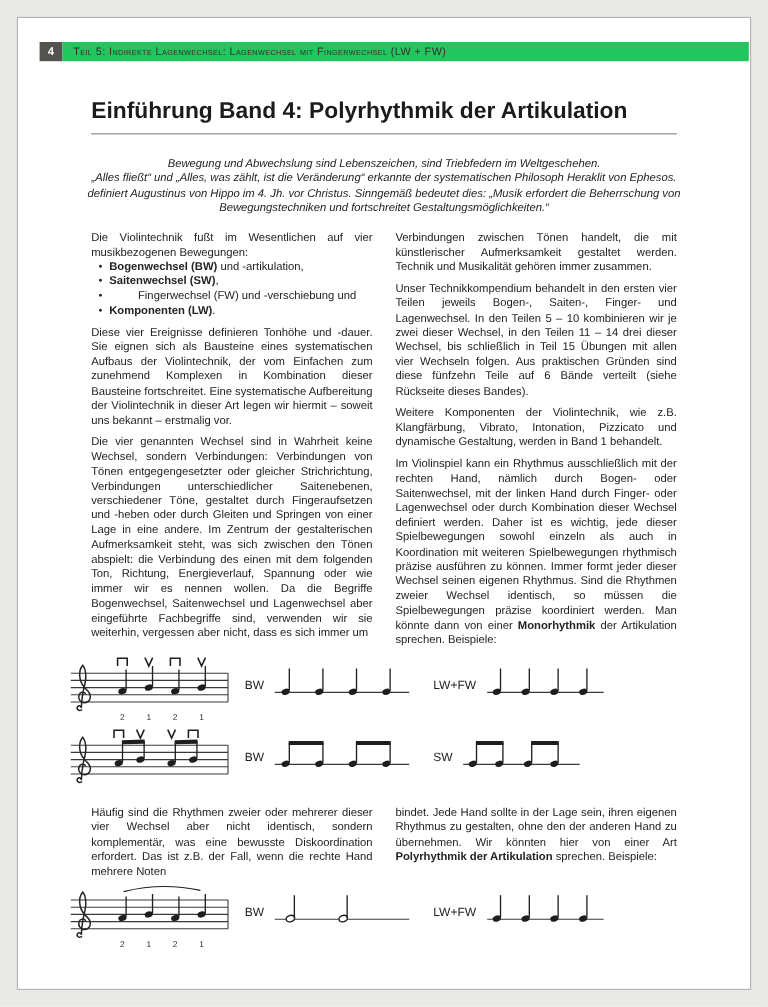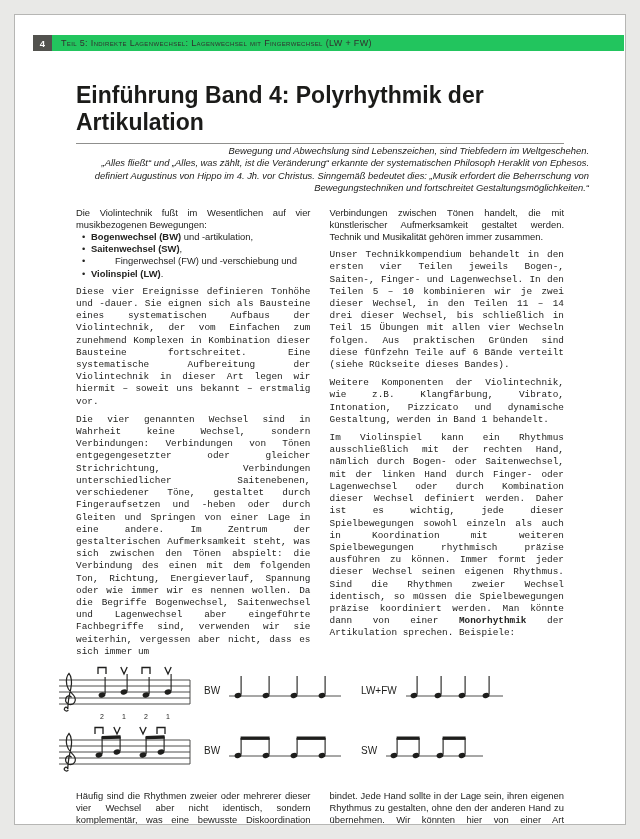--- a/index.html
+++ b/index.html
@@ -9,32 +9,32 @@
           background:#ffffff; border:1px solid #b6b6b4; overflow:hidden; }
 
   
   .runhead { display:flex; height:16px; margin:20px 1px 0 18px; }
   .rh-num { width:19px; background:#52524e; color:#fcfcfc; font-size:9.5px; font-weight:bold;
             display:flex; align-items:center; justify-content:center; }
   .rh-bar { flex:1; background:#22c55e; color:#31312e; font-size:9px; font-variant:small-caps;
             letter-spacing:.35px; display:flex; align-items:center; padding-left:9px; }
 
   
-  .title { font-size:23px; font-weight:bold; color:#1b1b19; padding:0 61px; margin-top:31px; }
+  .title { font-size:19px; font-weight:bold; color:#1b1b19; padding:0 61px; margin-top:31px; }
   .rule { height:1px; background:#8f8f8d; margin:7px 61px 0 61px; }
 
   
-  .intro { margin-top:1px; padding:0 36px; text-align:right; font-style:italic;
+  .intro { margin-top:18px; padding:0 36px; text-align:center; font-style:italic;
            font-size:9.4px; line-height:12.4px; color:#232321; }
 
   
   .cols { display:flex; gap:19px; padding:0 61px; margin-top:12px; }
   .cols.bottom { margin-top:8px; }
   .col { flex:1; font-size:9.4px; line-height:12.2px; text-align:justify; color:#232321; }
-  .para.sp { margin-top:6px;font-family:Liberation Mono, monospace; }
+  .para.sp { margin-top:6px; }
   .bullets { margin-left:6px; }
   .bullet { display:flex; }
   .dot { width:9px; flex:0 0 9px; }
   .bt { flex:1; }
 
   
   .mrow { display:flex; padding-left:42px; }
   .m1 { margin-top:6px; }
   .m2 { margin-top:2px; }
   .m3 { margin-top:2px; }
@@ -83,21 +83,21 @@
         <div class="bullet">
           <span class="dot">•</span>
           <span class="bt"><span style="font-weight: bold;">Saitenwechsel (SW)</span><span>,</span></span>
         </div>
         <div class="bullet">
           <span class="dot">•</span>
           <span class="bt"><span style="font-weight: normal; padding-left: 24px;">Fingerwechsel (FW)</span><span> und -verschiebung und</span></span>
         </div>
         <div class="bullet">
           <span class="dot">•</span>
-          <span class="bt"><span style="font-weight: bold;">Violinspiel (LW)</span><span>.</span></span>
+          <span class="bt"><span style="font-weight: bold;">Komponenten (LW)</span><span>.</span></span>
         </div>
       </div>
       <p class="para sp">Diese vier Ereignisse definieren Tonhöhe und -dauer. Sie eignen sich als Bausteine eines systematischen Aufbaus der Violintechnik, der vom Einfachen zum zunehmend Komplexen in Kombination dieser Bausteine fortschreitet. Eine systematische Aufbereitung der Violintechnik in dieser Art legen wir hiermit – soweit uns bekannt – erstmalig vor.</p>
       <p class="para sp">Die vier genannten Wechsel sind in Wahrheit keine Wechsel, sondern Verbindungen: Verbindungen von Tönen entgegengesetzter oder gleicher Strichrichtung, Verbindungen unterschiedlicher Saitenebenen, verschiedener Töne, gestaltet durch Fingeraufsetzen und -heben oder durch Gleiten und Springen von einer Lage in eine andere. Im Zentrum der gestalterischen Aufmerksamkeit steht, was sich zwischen den Tönen abspielt: die Verbindung des einen mit dem folgenden Ton, Richtung, Energieverlauf, Spannung oder wie immer wir es nennen wollen. Da die Begriffe Bogenwechsel, Saitenwechsel und Lagenwechsel aber eingeführte Fachbegriffe sind, verwenden wir sie weiterhin, vergessen aber nicht, dass es sich immer um</p>
     </div>
     <div class="col">
       <p class="para">Verbindungen zwischen Tönen handelt, die mit künstlerischer Aufmerksamkeit gestaltet werden. Technik und Musikalität gehören immer zusammen.</p>
       <p class="para sp">Unser Technikkompendium behandelt in den ersten vier Teilen jeweils Bogen-, Saiten-, Finger- und Lagenwechsel. In den Teilen 5 – 10 kombinieren wir je zwei dieser Wechsel, in den Teilen 11 – 14 drei dieser Wechsel, bis schließlich in Teil 15 Übungen mit allen vier Wechseln folgen. Aus praktischen Gründen sind diese fünfzehn Teile auf 6 Bände verteilt (siehe Rückseite dieses Bandes).</p>
       <p class="para sp">Weitere Komponenten der Violintechnik, wie z.B. Klangfärbung, Vibrato, Intonation, Pizzicato und dynamische Gestaltung, werden in Band 1 behandelt.</p>
       <p class="para sp"><span>Im Violinspiel kann ein Rhythmus ausschließlich mit der rechten Hand, nämlich durch Bogen- oder Saitenwechsel, mit der linken Hand durch Finger- oder Lagenwechsel oder durch Kombination dieser Wechsel definiert werden. Daher ist es wichtig, jede dieser Spielbewegungen sowohl einzeln als auch in Koordination mit weiteren Spielbewegungen rhythmisch präzise ausführen zu können. Immer formt jeder dieser Wechsel seinen eigenen Rhythmus. Sind die Rhythmen zweier Wechsel identisch, so müssen die Spielbewegungen präzise koordiniert werden. Man könnte dann von einer </span><span style="font-weight: bold;">Monorhythmik</span><span> der Artikulation sprechen. Beispiele:</span></p>
@@ -230,21 +230,21 @@
         <line class="beam" x1="57.6" y1="14.2" x2="80.6" y2="14.2"></line>
       </g>
     </svg>
   </div>
 
   <div class="cols bottom">
     <div class="col">
       <p class="para">Häufig sind die Rhythmen zweier oder mehrerer dieser vier Wechsel aber nicht identisch, sondern komplementär, was eine bewusste Diskoordination erfordert. Das ist z.B. der Fall, wenn die rechte Hand mehrere Noten</p>
     </div>
     <div class="col">
-      <p class="para"><span>bindet. Jede Hand sollte in der Lage sein, ihren eigenen Rhythmus zu gestalten, ohne den der anderen Hand zu übernehmen. Wir könnten hier von einer Art </span><span style="font-weight: bold;">Monorhythmik der Artikulation</span><span> sprechen. Beispiele:</span></p>
+      <p class="para"><span>bindet. Jede Hand sollte in der Lage sein, ihren eigenen Rhythmus zu gestalten, ohne den der anderen Hand zu übernehmen. Wir könnten hier von einer Art </span><span style="font-weight: bold;">Polyrhythmik der Artikulation</span><span> sprechen. Beispiele:</span></p>
     </div>
   </div>
 
   <div class="mrow m3">
     <svg class="mus" width="135" height="58" viewBox="0 0 135 58">
       <g>
         <line class="sl" x1="2" y1="16" x2="133" y2="16"></line>
           <line class="sl" x1="2" y1="22" x2="133" y2="22"></line>
         <line class="sl" x1="2" y1="28" x2="133" y2="28"></line>
           <line class="sl" x1="2" y1="34" x2="133" y2="34"></line>

